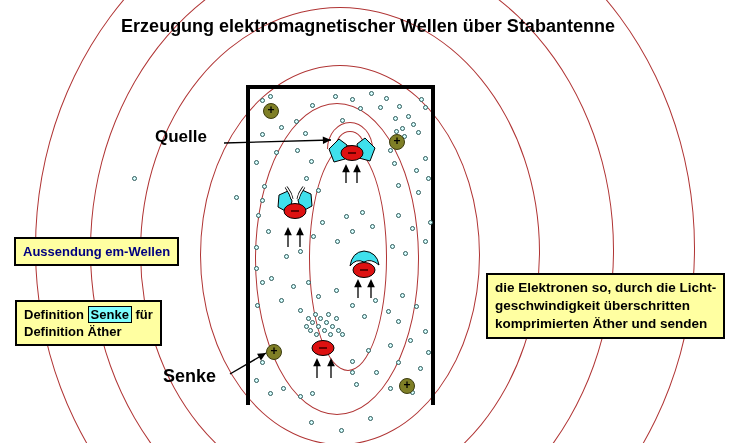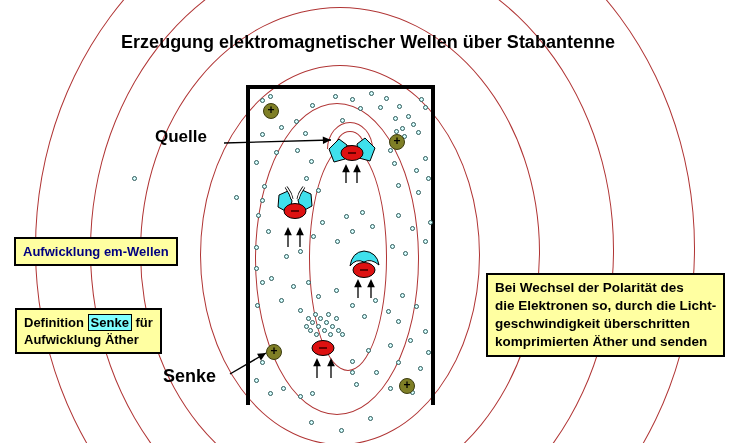--- a/index.html
+++ b/index.html
@@ -1,36 +1,36 @@
 <!DOCTYPE html>
 <html style="--wave: #b03434; --boxbg: #ffffa1; --hl: #7dffff; --nucleus: #7f7f26; --navy: #000080;"><head>
 <meta charset="utf-8">
 <style>
   html,body{margin:0;padding:0;background:#fff;}
   #stage{position:relative;width:736px;height:443px;background:#fff;overflow:hidden;
          font-family:"Liberation Sans",sans-serif;}
-  .title{position:absolute;top:32px;left:0;width:736px;text-align:center;
+  .title{position:absolute;top:16px;left:0;width:736px;text-align:center;
          font-size:18px;font-weight:bold;color:#000;}
   .wave{position:absolute;border:1px solid var(--wave,#b03434);border-radius:50%;}
   .arch{position:absolute;border:1px solid var(--wave,#b03434);border-bottom:none;
         border-radius:50% 50% 0 0 / 100% 100% 0 0;}
   .antenna{position:absolute;border:4px solid #000;border-bottom:none;background:transparent;}
   .dot{position:absolute;width:3px;height:3px;border-radius:50%;
        background:#d8ffff;border:1px solid #2f5a5a;}
   .nucleus{position:absolute;width:14px;height:14px;border-radius:50%;
            background:var(--nucleus,#7f7f26);border:1px solid #3c3c10;
            color:#000;font-weight:bold;font-size:12px;line-height:12px;text-align:center;}
   .electron{position:absolute;}
   .lbl{position:absolute;font-weight:bold;color:#000;white-space:nowrap;}
   .lbl-quelle{left:155px;top:127px;font-size:17px;}
   .lbl-senke{left:163px;top:366px;font-size:18px;}
   .defbox{position:absolute;background:var(--boxbg,#ffffa1);border:2px solid #000;
           padding:4px 7px;font-weight:bold;font-size:13px;line-height:17px;white-space:nowrap;}
   .box-quelle{left:14px;top:237px;color:var(--navy,#000080);}
-  .box-senke{left:15px;top:308px;color:#000;}
+  .box-senke{left:15px;top:300px;color:#000;}
   .box-expl{left:486px;top:273px;color:#000;font-size:13.5px;line-height:18px;}
   .hl{background:var(--hl,#7dffff);border:1px solid #000;padding:0 2px;}
   #overlay{position:absolute;left:0;top:0;z-index:6;pointer-events:none;}
   .z1{z-index:1}.z2{z-index:2}.z3{z-index:3}.z4{z-index:4}.z5{z-index:8}
 </style>
 </head>
 <body>
 
 <div id="stage">
 
@@ -216,30 +216,29 @@
       <line x1="317" y1="378" x2="317" y2="362" stroke="#000" stroke-width="1.3"></line>
       <polygon points="317,358 320.8464189221045,366.1366492781535 313.1535810778955,366.1366492781535" fill="#000"></polygon>
       <line x1="331" y1="378" x2="331" y2="362" stroke="#000" stroke-width="1.3"></line>
       <polygon points="331,358 334.8464189221045,366.1366492781535 327.1535810778955,366.1366492781535" fill="#000"></polygon>
     </svg>
 
   <div class="lbl lbl-quelle z5">Quelle</div>
   <div class="lbl lbl-senke z5">Senke</div>
 
   <div class="defbox box-quelle z5">
-    <div>Aufwicklung em-Wellen</div>
+    <div>Aussendung em-Wellen</div>
   </div>
 
   <div class="defbox box-senke z5">
     <div><span>Definition</span>
       <span class="hl">Senke</span>
       <span>für</span></div>
-    <div>Aufwicklung Äther</div>
+    <div>Definition Äther</div>
   </div>
 
   <div class="defbox box-expl z5">
-    <div>Bei Wechsel der Polarität des</div>
     <div>die Elektronen so, durch die Licht-</div>
     <div>geschwindigkeit überschritten</div>
     <div>komprimierten Äther und senden</div>
   </div>
 
 </div>
 
 </body></html>

